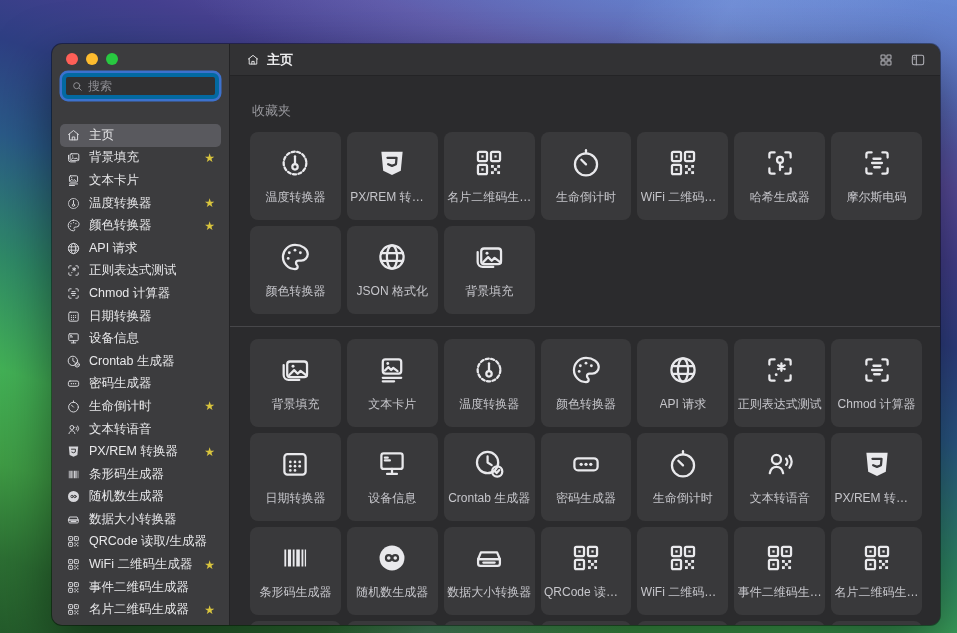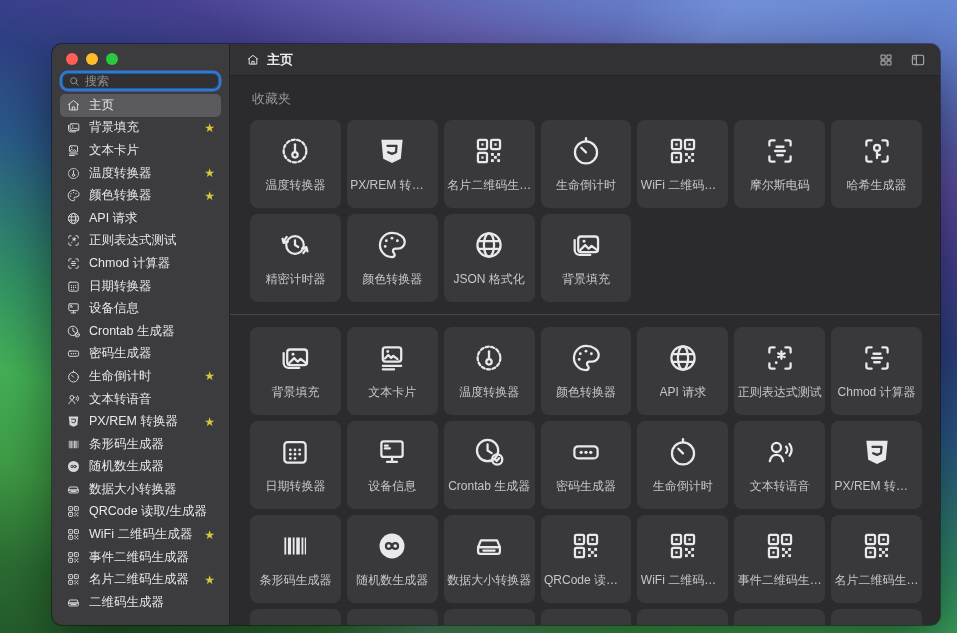--- a/index.html
+++ b/index.html
@@ -19,22 +19,22 @@
     background:#2b2b2d;
   }
   
   .sidebar {
     width:178px; min-width:178px; background:#3c3c3e;
     border-right:1px solid #232325; display:flex; flex-direction:column;
   }
   .traffic { display:flex; gap:8px; padding:9px 14px 6px; }
   .tl { width:12px; height:12px; border-radius:50%; display:inline-block; }
   .search {
-    margin:2px 10px 0; height:16px; background:#313133;
-    border:1px solid #0369a1; border-radius:6px; display:flex; align-items:center;
+    margin:2px 10px 20px; height:26px; background:#313133;
+    border:4px solid #0369a1; border-radius:6px; display:flex; align-items:center;
     padding:0 5px; box-shadow:0 0 0 2.5px rgba(61,123,232,.85);
   }
   .search .icon { width:13px; height:13px; color:#9a9aa0; flex:0 0 13px; }
   .search input {
     background:transparent; border:none; outline:none; width:100%;
     font-size:12px; color:#e8e8ea; padding-left:4px;
     font-family:"Liberation Sans", sans-serif;
   }
   .search input::placeholder { color:#8e8e93; }
   .side-list { padding:5px 8px 0; flex:1; overflow:hidden; }
@@ -50,21 +50,21 @@
   .main { flex:1; display:flex; flex-direction:column; min-width:0; }
   .main-header {
     height:32px; min-height:32px; background:#323234; border-bottom:1px solid #242426;
     display:flex; align-items:center; padding:0 14px 0 16px;
   }
   .main-header .icon.h { width:14px; height:14px; color:#e8e8ea; margin-right:7px; }
   .main-header .title { font-size:13px; font-weight:bold; color:#ededef; }
   .actions { margin-left:auto; display:flex; gap:16px; }
   .actions .icon { width:16px; height:16px; color:#b0b0b6; cursor:pointer; }
   .content { flex:1; background:#2b2b2d; padding:6px 18px 0 20px; overflow:hidden; }
-  .section-label { font-size:13px; color:#97979c; margin:8px 0 12px 2px; }
+  .section-label { font-size:13px; color:#97979c; margin:20px 0 12px 2px; }
   .grid { display:grid; grid-template-columns:repeat(7,1fr); gap:6px; }
   .card {
     height:88px; background:#39393b; border-radius:8px;
     display:flex; flex-direction:column; align-items:center; justify-content:center;
     cursor:pointer; overflow:hidden; padding:0 5px;
   }
   .card .icon { width:34px; height:34px; color:#e9e9ec; }
   .card .lbl {
     margin-top:9px; font-size:12px; color:#c6c6cb; max-width:84px;
     white-space:nowrap; overflow:hidden; text-overflow:ellipsis; text-align:center;
@@ -485,45 +485,34 @@
                   <rect x="17.8" y="17.8" width="2" height="2"></rect>
                 </g>
               </svg>
             </span>
             <div class="lbl">WiFi 二维码生成器</div>
           </div>
           <div class="card">
             <span class="icon">
               <svg viewBox="0 0 24 24" fill="none" stroke="currentColor" stroke-width="1.6" stroke-linecap="round" stroke-linejoin="round">
                 <path d="M8.2 4.5H6A1.5 1.5 0 0 0 4.5 6v2.2M15.8 4.5H18A1.5 1.5 0 0 1 19.5 6v2.2M8.2 19.5H6A1.5 1.5 0 0 1 4.5 18v-2.2M15.8 19.5H18a1.5 1.5 0 0 0 1.5-1.5v-2.2"></path>
-                <path d="M9.5 9h5M8.5 12h7M10 15h4"></path>
-              </svg>
-            </span>
-            <div class="lbl">摩尔斯电码</div>
-          </div>
-          <div class="card">
-            <span class="icon">
-              <svg viewBox="0 0 24 24" fill="none" stroke="currentColor" stroke-width="1.6" stroke-linecap="round" stroke-linejoin="round">
-                <path d="M8.2 4.5H6A1.5 1.5 0 0 0 4.5 6v2.2M15.8 4.5H18A1.5 1.5 0 0 1 19.5 6v2.2M8.2 19.5H6A1.5 1.5 0 0 1 4.5 18v-2.2M15.8 19.5H18a1.5 1.5 0 0 0 1.5-1.5v-2.2"></path>
                 <circle cx="12" cy="9.8" r="2.1"></circle>
                 <path d="M12 11.9V17M12 14.8h2"></path>
               </svg>
             </span>
             <div class="lbl">哈希生成器</div>
           </div>
           <div class="card">
             <span class="icon">
               <svg viewBox="0 0 24 24" fill="none" stroke="currentColor" stroke-width="1.6" stroke-linecap="round" stroke-linejoin="round">
-                <circle cx="12" cy="12" r="6.2"></circle>
-                <path d="M12 8.8V12l2.3 1.4"></path>
-                <path d="M4 10.5a8.3 8.3 0 0 1 2.1-4.2M3.2 7.6l.8 2.9 2.9-.8"></path>
-                <path d="M20 13.5a8.3 8.3 0 0 1-2.1 4.2M20.8 16.4l-.8-2.9-2.9.8"></path>
-              </svg>
-            </span>
-            <div class="lbl">精密计时器</div>
+                <path d="M8.2 4.5H6A1.5 1.5 0 0 0 4.5 6v2.2M15.8 4.5H18A1.5 1.5 0 0 1 19.5 6v2.2M8.2 19.5H6A1.5 1.5 0 0 1 4.5 18v-2.2M15.8 19.5H18a1.5 1.5 0 0 0 1.5-1.5v-2.2"></path>
+                <path d="M9.5 9h5M8.5 12h7M10 15h4"></path>
+              </svg>
+            </span>
+            <div class="lbl">摩尔斯电码</div>
           </div>
           <div class="card">
             <span class="icon">
               <svg viewBox="0 0 24 24" fill="none" stroke="currentColor" stroke-width="1.6" stroke-linecap="round" stroke-linejoin="round">
                 <path d="M12 3.5a8.5 8.5 0 0 0 0 17c1.2 0 1.9-.7 1.9-1.6 0-.5-.2-.9-.6-1.3-.4-.4-.6-.8-.6-1.3 0-1 .8-1.8 1.8-1.8h1.9a4.6 4.6 0 0 0 4.6-4.6c0-3.5-4-6.4-9-6.4z"></path>
                 <circle cx="8" cy="9" r="1" fill="currentColor" stroke="none"></circle>
                 <circle cx="12" cy="7.2" r="1" fill="currentColor" stroke="none"></circle>
                 <circle cx="15.8" cy="9" r="1" fill="currentColor" stroke="none"></circle>
                 <circle cx="7.2" cy="13" r="1" fill="currentColor" stroke="none"></circle>
               </svg>

